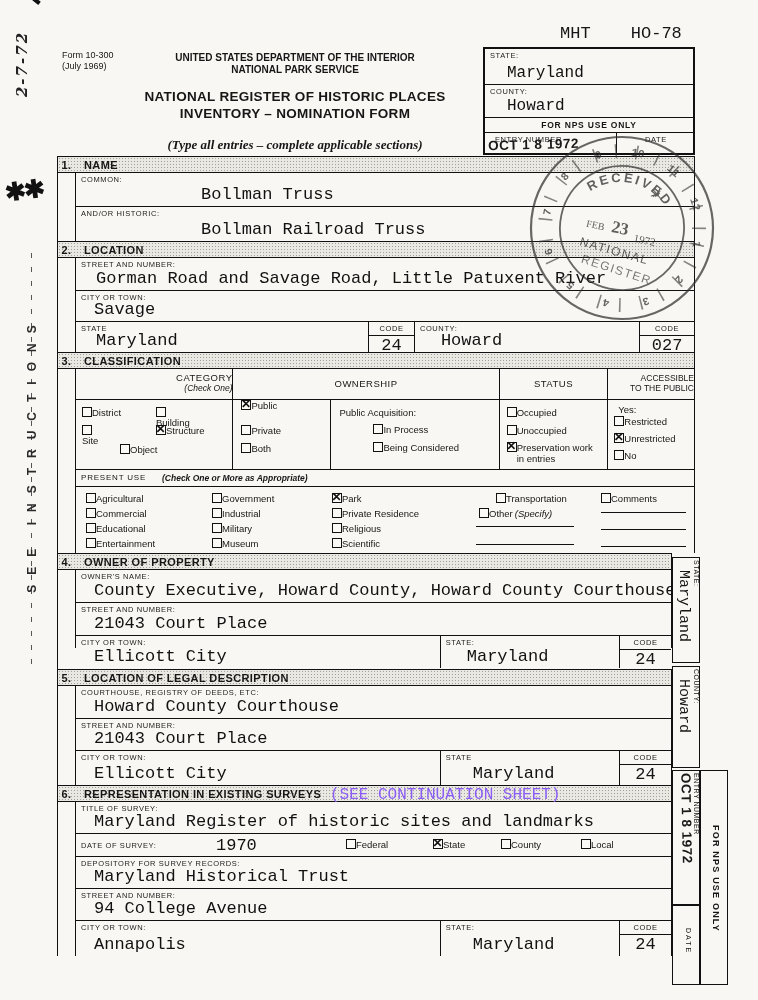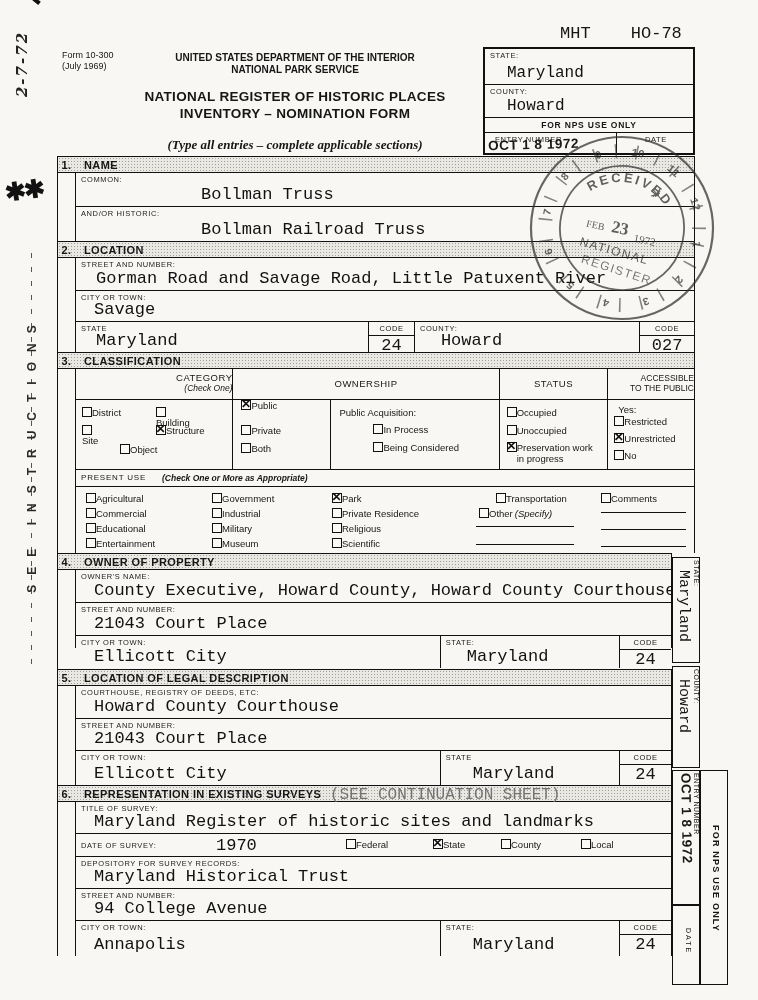--- a/index.html
+++ b/index.html
@@ -226,21 +226,21 @@
         <span class="cb" style="left:7px;top:7px;">
             <span class="box"></span>
             <span>Occupied</span>
           </span>
         <span class="cb" style="left:7px;top:25px;">
             <span class="box"></span>
             <span>Unoccupied</span>
           </span>
         <span class="cb checked" style="left:7px;top:42px;width:96px;">
             <span class="box"></span>
-            <span>Preservation work in progress</span>
+            <span>Preservation work in entries</span>
           </span>
       </div>
       <div class="bl" style="position:relative;width:87px;">
         <span style="position:absolute;left:10px;top:4px;font-size:9.5px;">Yes:</span>
         <span class="cb" style="left:6px;top:16px;">
             <span class="box"></span>
             <span>Restricted</span>
           </span>
         <span class="cb checked" style="left:6px;top:33px;">
             <span class="box"></span>
@@ -387,21 +387,21 @@
           <span class="codeval">24</span>
         </div>
       </div>
     </div>
   </div>
 
   <div class="sbar" style="top:785px;width:615px;">
     <span class="snum">6.</span>
     <span class="stitle">REPRESENTATION IN EXISTING SURVEYS</span>
   </div>
-  <span class="mono" style="position:absolute;left:330px;top:786px;font-size:16px;z-index:3;color:#737373;">(SEE CONTINUATION SHEET)</span>
+  <span class="mono" style="position:absolute;left:330px;top:786px;font-size:16px;z-index:3;color:#8b5cf6;">(SEE CONTINUATION SHEET)</span>
   <div class="content" style="top:802px;width:597px;height:154px;">
     <div class="row" style="height:32px;">
       <span class="flab">TITLE OF SURVEY:</span>
       <span class="val" style="left:18px;">Maryland Register of historic sites and landmarks</span>
     </div>
     <div class="row" style="height:23px;">
       <span class="flab" style="top:7px;">DATE OF SURVEY:</span>
       <span class="val" style="left:140px;bottom:1px;">1970</span>
       <span class="cb" style="left:270px;top:5px;">
           <span class="box"></span>

